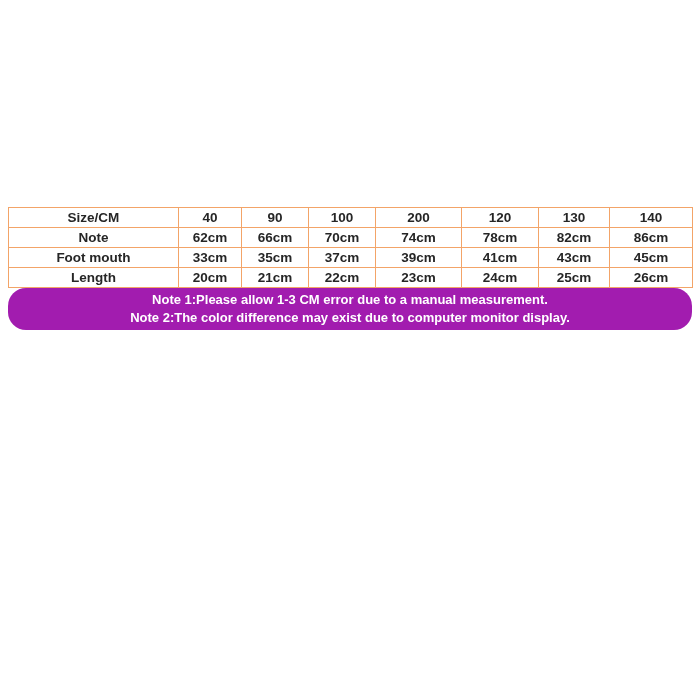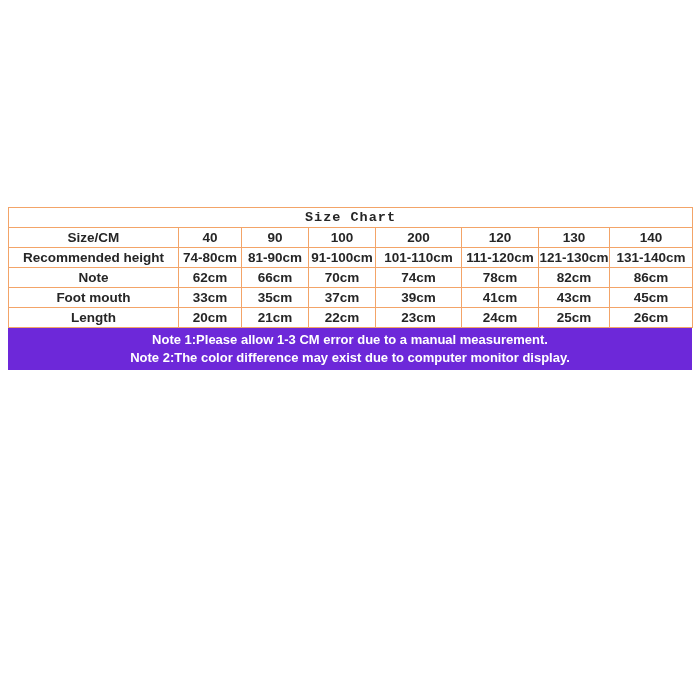--- a/index.html
+++ b/index.html
@@ -68,45 +68,32 @@
         <col style="width: 170px;">
         <col style="width: 63px;">
         <col style="width: 67px;">
         <col style="width: 67px;">
         <col style="width: 86px;">
         <col style="width: 77px;">
         <col style="width: 71px;">
         <col style="width: 83px;">
       </colgroup>
     <tbody>
-      <tr>
-        <td class="title-cell" colspan="8">Size Chart</td>
-      </tr>
       <tr id="header-row">
           <td>Size/CM</td>
           <td>40</td>
           <td>90</td>
           <td>100</td>
           <td>200</td>
           <td>120</td>
           <td>130</td>
           <td>140</td>
         </tr>
     </tbody>
     <tbody id="body-rows">
-        <tr>
-          <td>Recommended height</td>
-          <td>74-80cm</td>
-          <td>81-90cm</td>
-          <td>91-100cm</td>
-          <td>101-110cm</td>
-          <td>111-120cm</td>
-          <td>121-130cm</td>
-          <td>131-140cm</td>
-        </tr>
         <tr>
           <td>Note</td>
           <td>62cm</td>
           <td>66cm</td>
           <td>70cm</td>
           <td>74cm</td>
           <td>78cm</td>
           <td>82cm</td>
           <td>86cm</td>
         </tr>
@@ -125,17 +112,17 @@
           <td>20cm</td>
           <td>21cm</td>
           <td>22cm</td>
           <td>23cm</td>
           <td>24cm</td>
           <td>25cm</td>
           <td>26cm</td>
         </tr>
       </tbody>
   </table>
-  <div class="notes-block" id="notes-block" style="background: #6d28d9;">
+  <div class="notes-block" id="notes-block" style="background: #a21caf; border-radius: 18px;">
       <div class="note-line">Note 1:Please allow 1-3 CM error due to a manual measurement.</div>
       <div class="note-line">Note 2:The color difference may exist due to computer monitor display.</div>
     </div>
 </div>
 
 </body></html>

